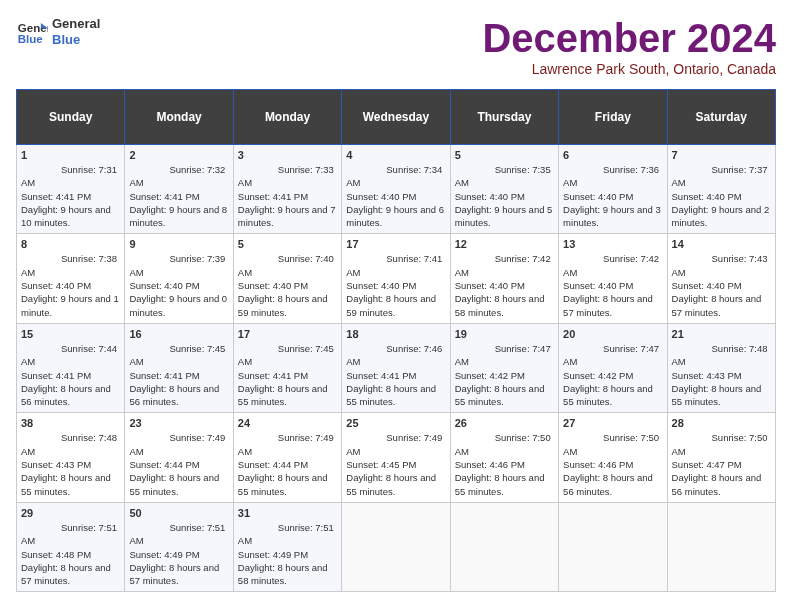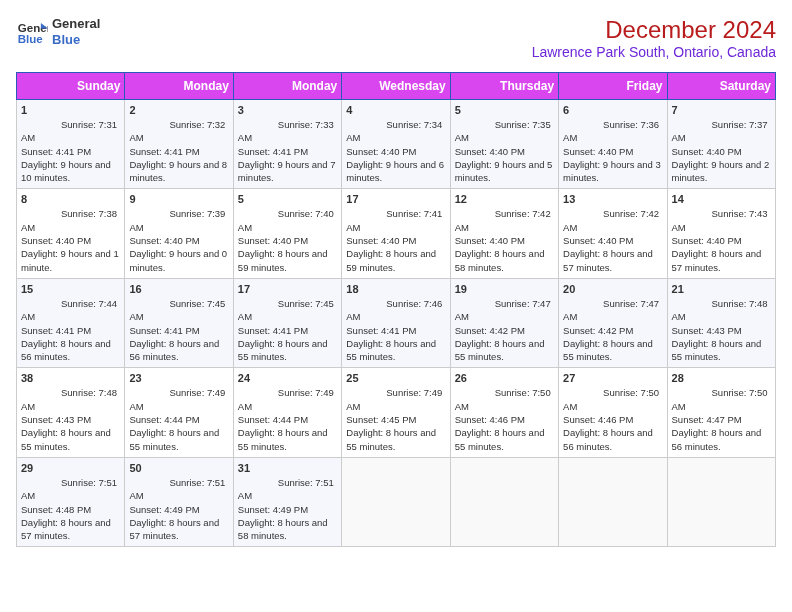--- a/index.html
+++ b/index.html
@@ -28,39 +28,38 @@
       line-height: 1.2;
     }
     .logo-icon {
       width: 32px;
       height: 32px;
     }
     .title-block {
       text-align: right;
     }
     .month-title {
-      font-size: 24px;
-      font-weight: normal;
-      color: #b91c1c;
+      font-size: 40px;
+      font-weight: bold;
+      color: #701a75;
     }
     .location {
       font-size: 14px;
-      color: #6d28d9;
-      text-align: center;
+      color: #7f1d1d;
     }
     table {
       width: 100%;
       border-collapse: collapse;
       font-size: 10.5px;
     }
     thead tr th {
-      background-color: #d946ef;
+      background-color: #404040;
       color: #fff;
-      padding: 6px 4px;
-      text-align: right;
+      padding: 20px 4px;
+      text-align: center;
       font-size: 12px;
       font-weight: bold;
       border: 1px solid #2a5ab8;
     }
     tbody tr td {
       border: 1px solid #ccc;
       padding: 4px 4px;
       vertical-align: top;
       background: #fff;
       color: #333;

